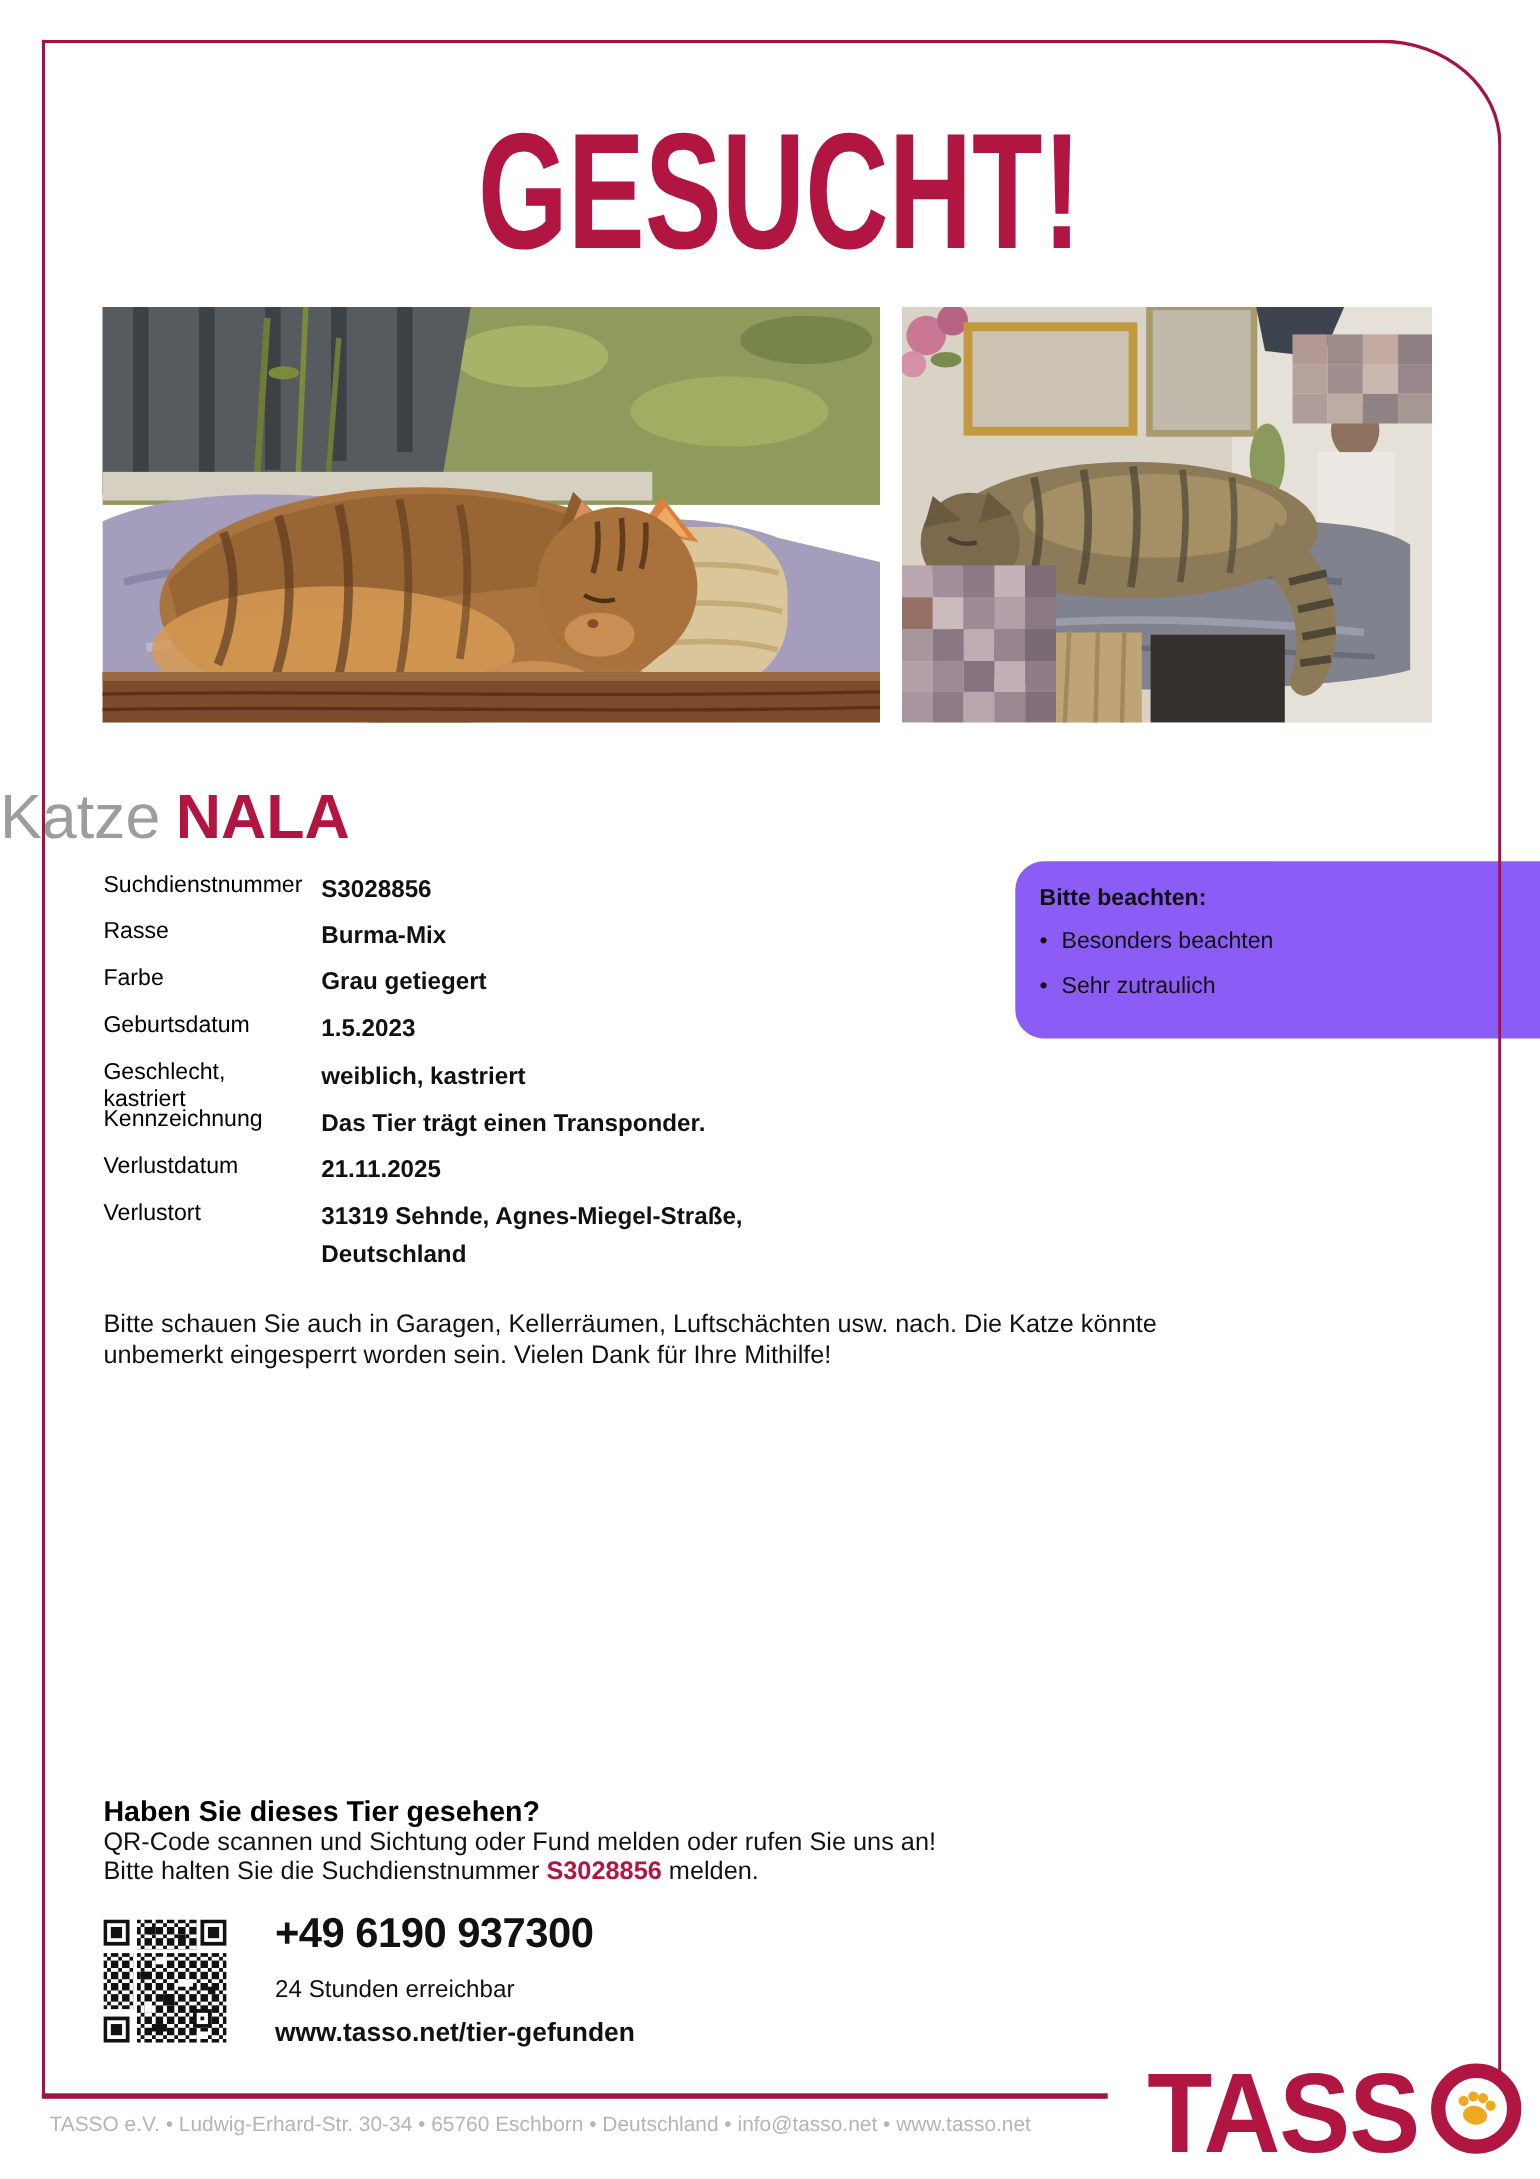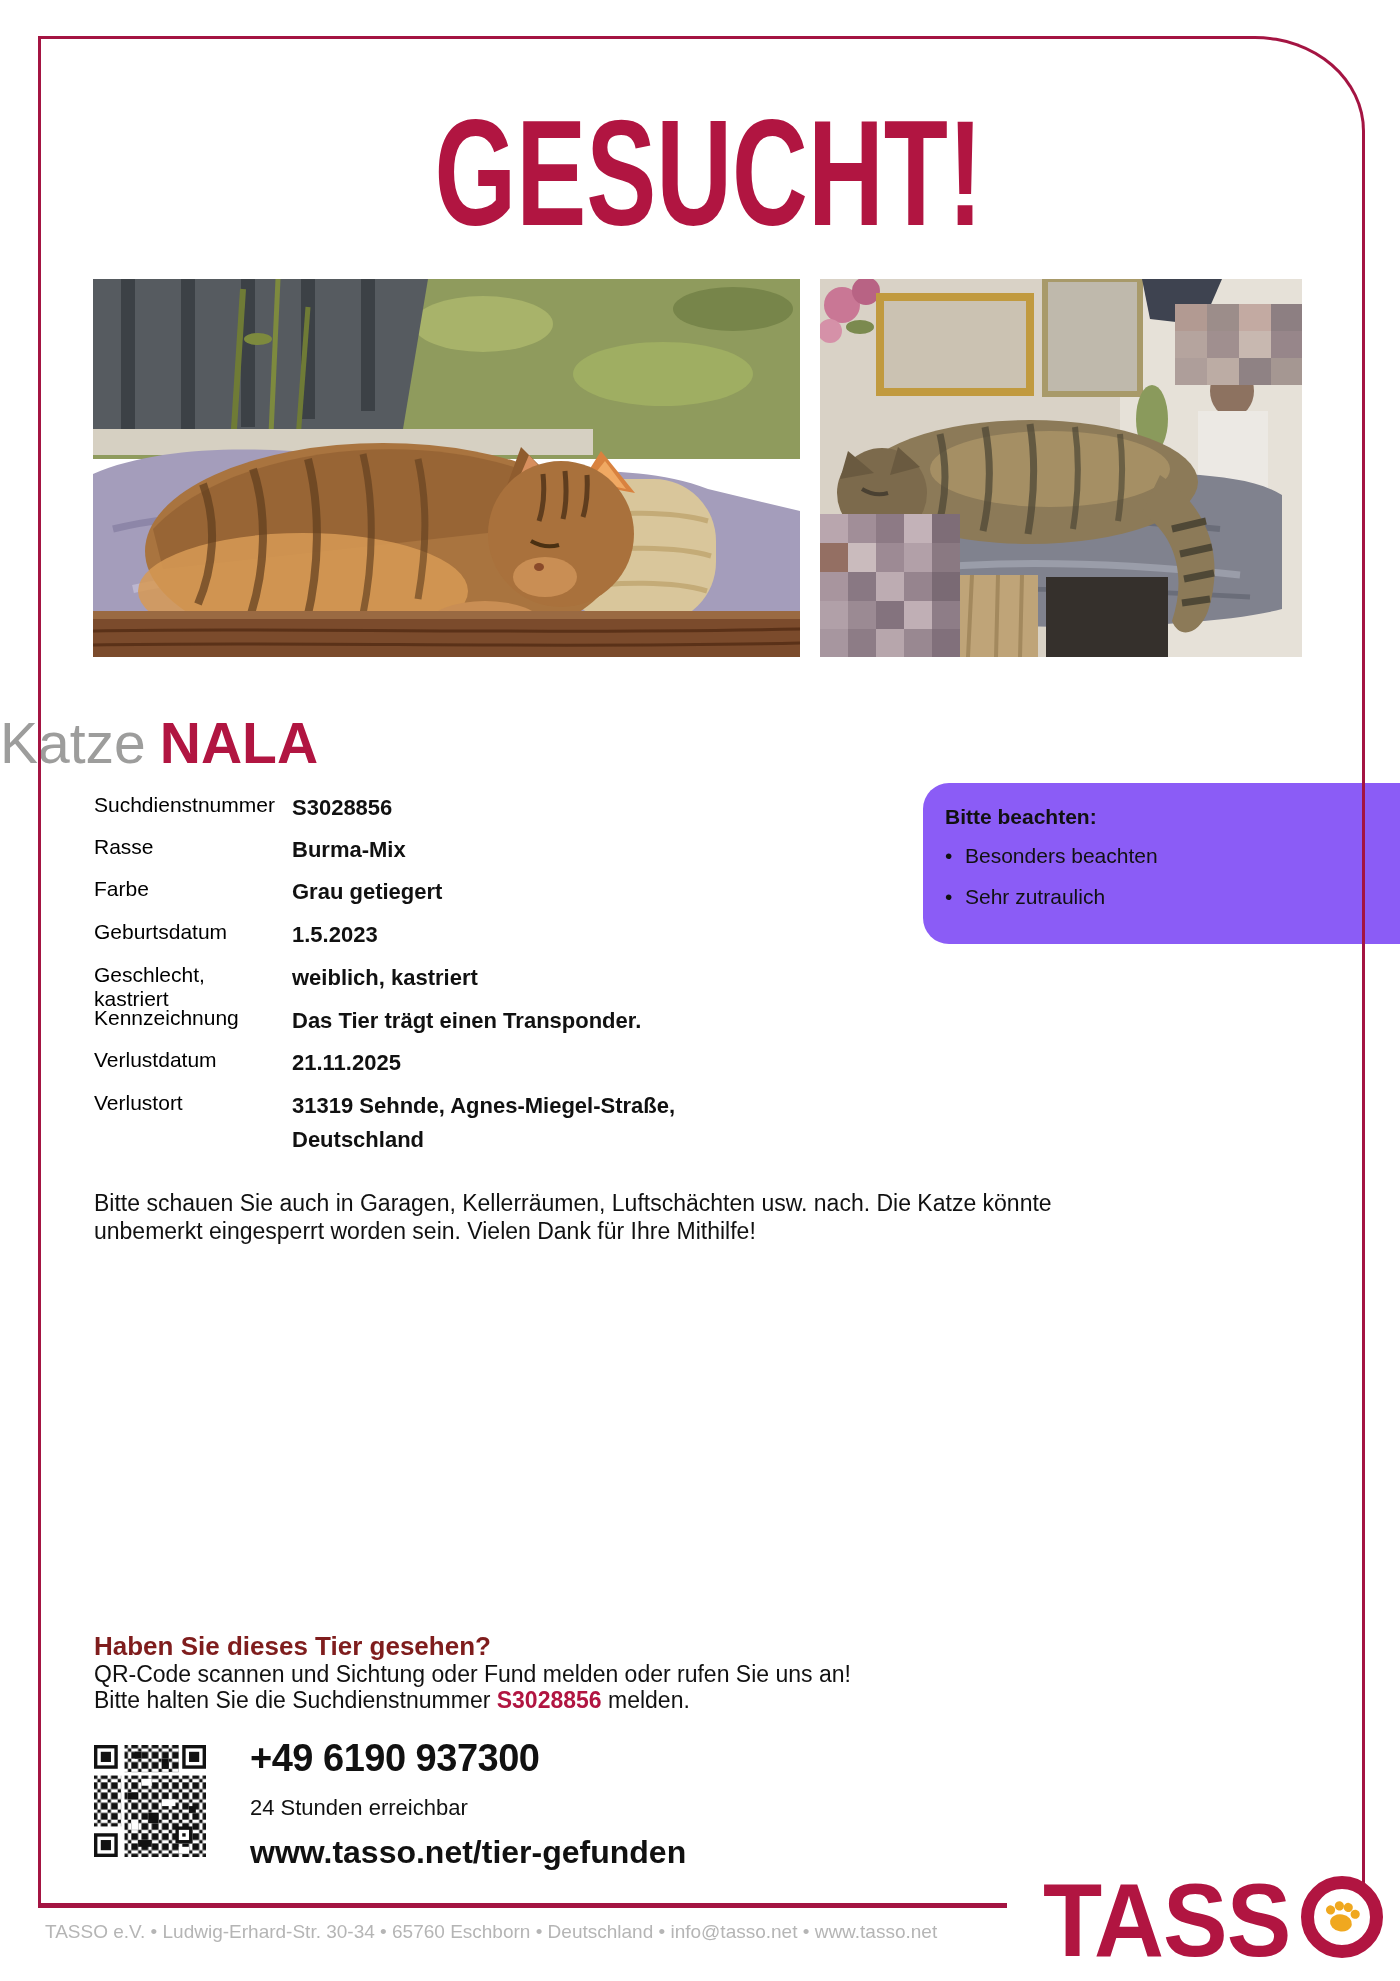--- a/index.html
+++ b/index.html
@@ -31,29 +31,29 @@
                 white-space:pre-line;line-height:34px;}
   
   .notice-box{position:absolute;left:923px;top:783px;width:477px;height:161px;background:#8b5cf6;
               border-radius:26px 0 0 26px;box-sizing:border-box;padding:22px 10px 0 22px;z-index:1;}
   .notice-title{font-size:21px;font-weight:700;margin-bottom:15px;}
   .notice-item{font-size:21px;margin-bottom:17px;}
   .notice-bullet{display:inline-block;width:20px;}
   
   .message{position:absolute;left:94px;top:1189px;width:1180px;font-size:23px;line-height:28px;white-space:pre-line;}
   
-  .cta-heading{position:absolute;left:94px;top:1631px;font-size:26px;font-weight:700;color:#7f1d1d;}
+  .cta-heading{position:absolute;left:94px;top:1631px;font-size:26px;font-weight:700;color:#000000;}
   .cta-line1{position:absolute;left:94px;top:1661px;font-size:23px;}
   .cta-line2{position:absolute;left:94px;top:1687px;font-size:23px;}
   .search-number{color:#B11541;font-weight:700;}
   
   .qr{position:absolute;left:94px;top:1745px;width:112px;height:112px;}
   .phone{position:absolute;left:250px;top:1737px;font-size:38px;font-weight:700;letter-spacing:-.5px;}
   .availability{position:absolute;left:250px;top:1795px;font-size:22px;}
-  .website{position:absolute;left:250px;top:1834px;font-size:32px;font-weight:700;}
+  .website{position:absolute;left:250px;top:1834px;font-size:24px;font-weight:700;}
   
   .logo{position:absolute;left:1043px;top:1876px;width:340px;height:82px;z-index:4;}
   .logo-text{position:absolute;left:0;bottom:-4px;font-size:103px;line-height:82px;font-weight:700;color:#B11541;
              letter-spacing:-1px;transform:scaleX(.94);transform-origin:left bottom;display:inline-block;}
   .logo-ring{position:absolute;right:0;top:0;width:82px;height:82px;border:13px solid #B11541;border-radius:50%;
              box-sizing:border-box;display:flex;align-items:center;justify-content:center;background:#fff;}
   
   .footer{position:absolute;left:45px;top:1921px;font-size:19px;color:#B5B5B5;}
 </style>
 </head>

